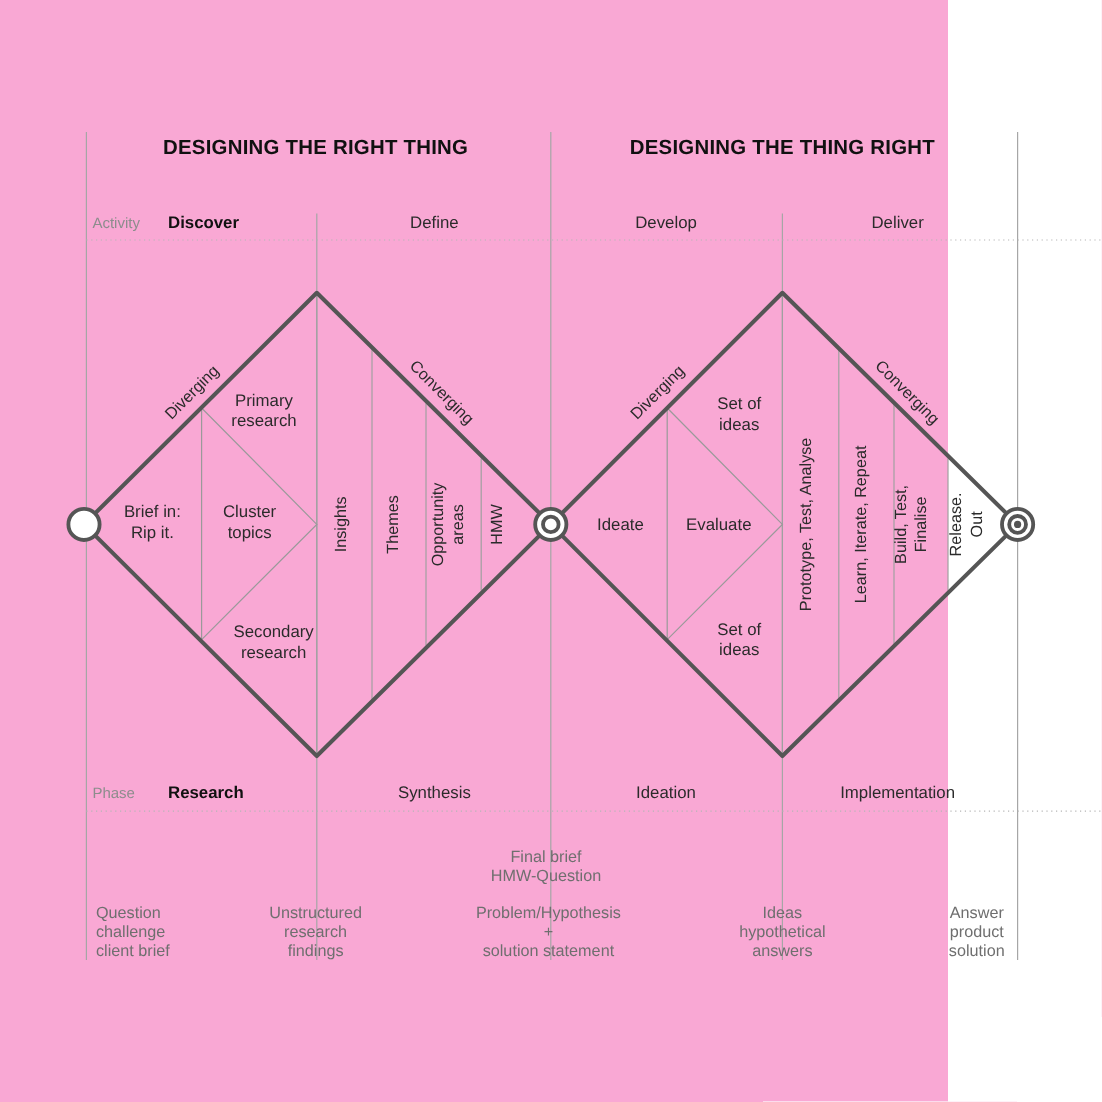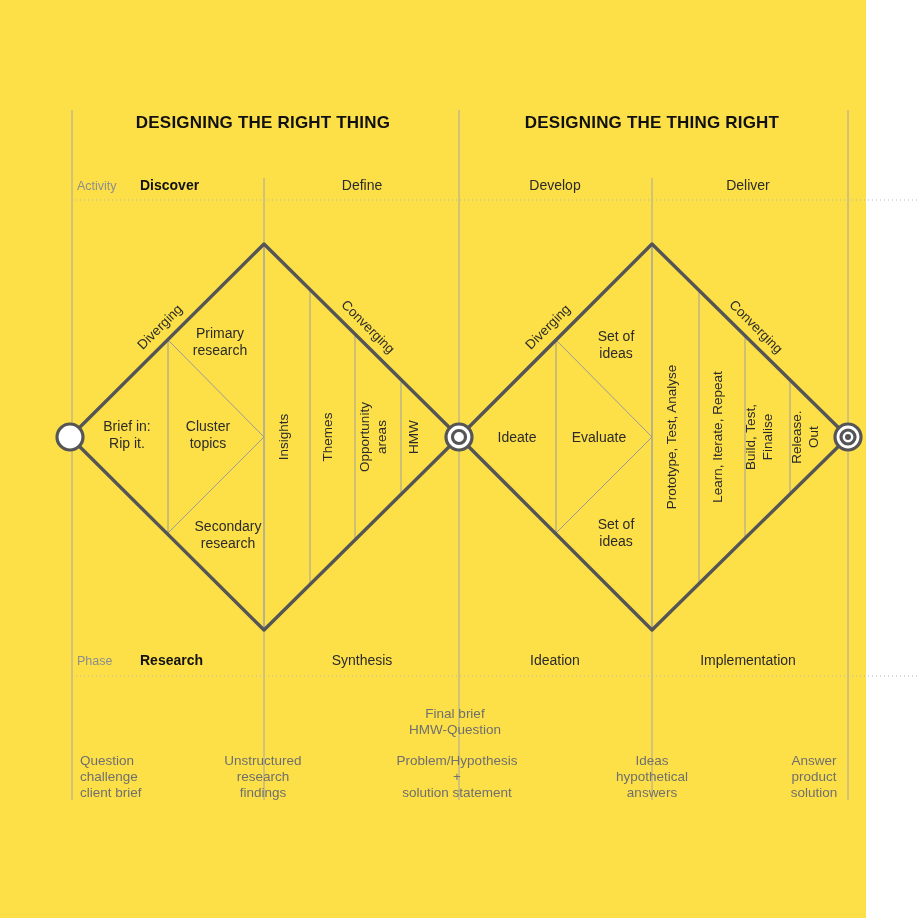--- a/index.html
+++ b/index.html
@@ -9,23 +9,23 @@
   }
   body {
     width: 918px;
     height: 918px;
     font-family: "Liberation Sans", sans-serif;
     color: #3a3a3a;
     overflow: hidden;
   }
   #stage {
     position: relative;
-    width: 866px;
+    width: 790px;
     height: 918px;
-    background: #fde047;
+    background: #f9a8d4;
   }
   svg.layer {
     position: absolute;
     left: 0;
     top: 0;
     width: 918px;
     height: 918px;
   }
   .dd-title {
     font-size: 17px;

